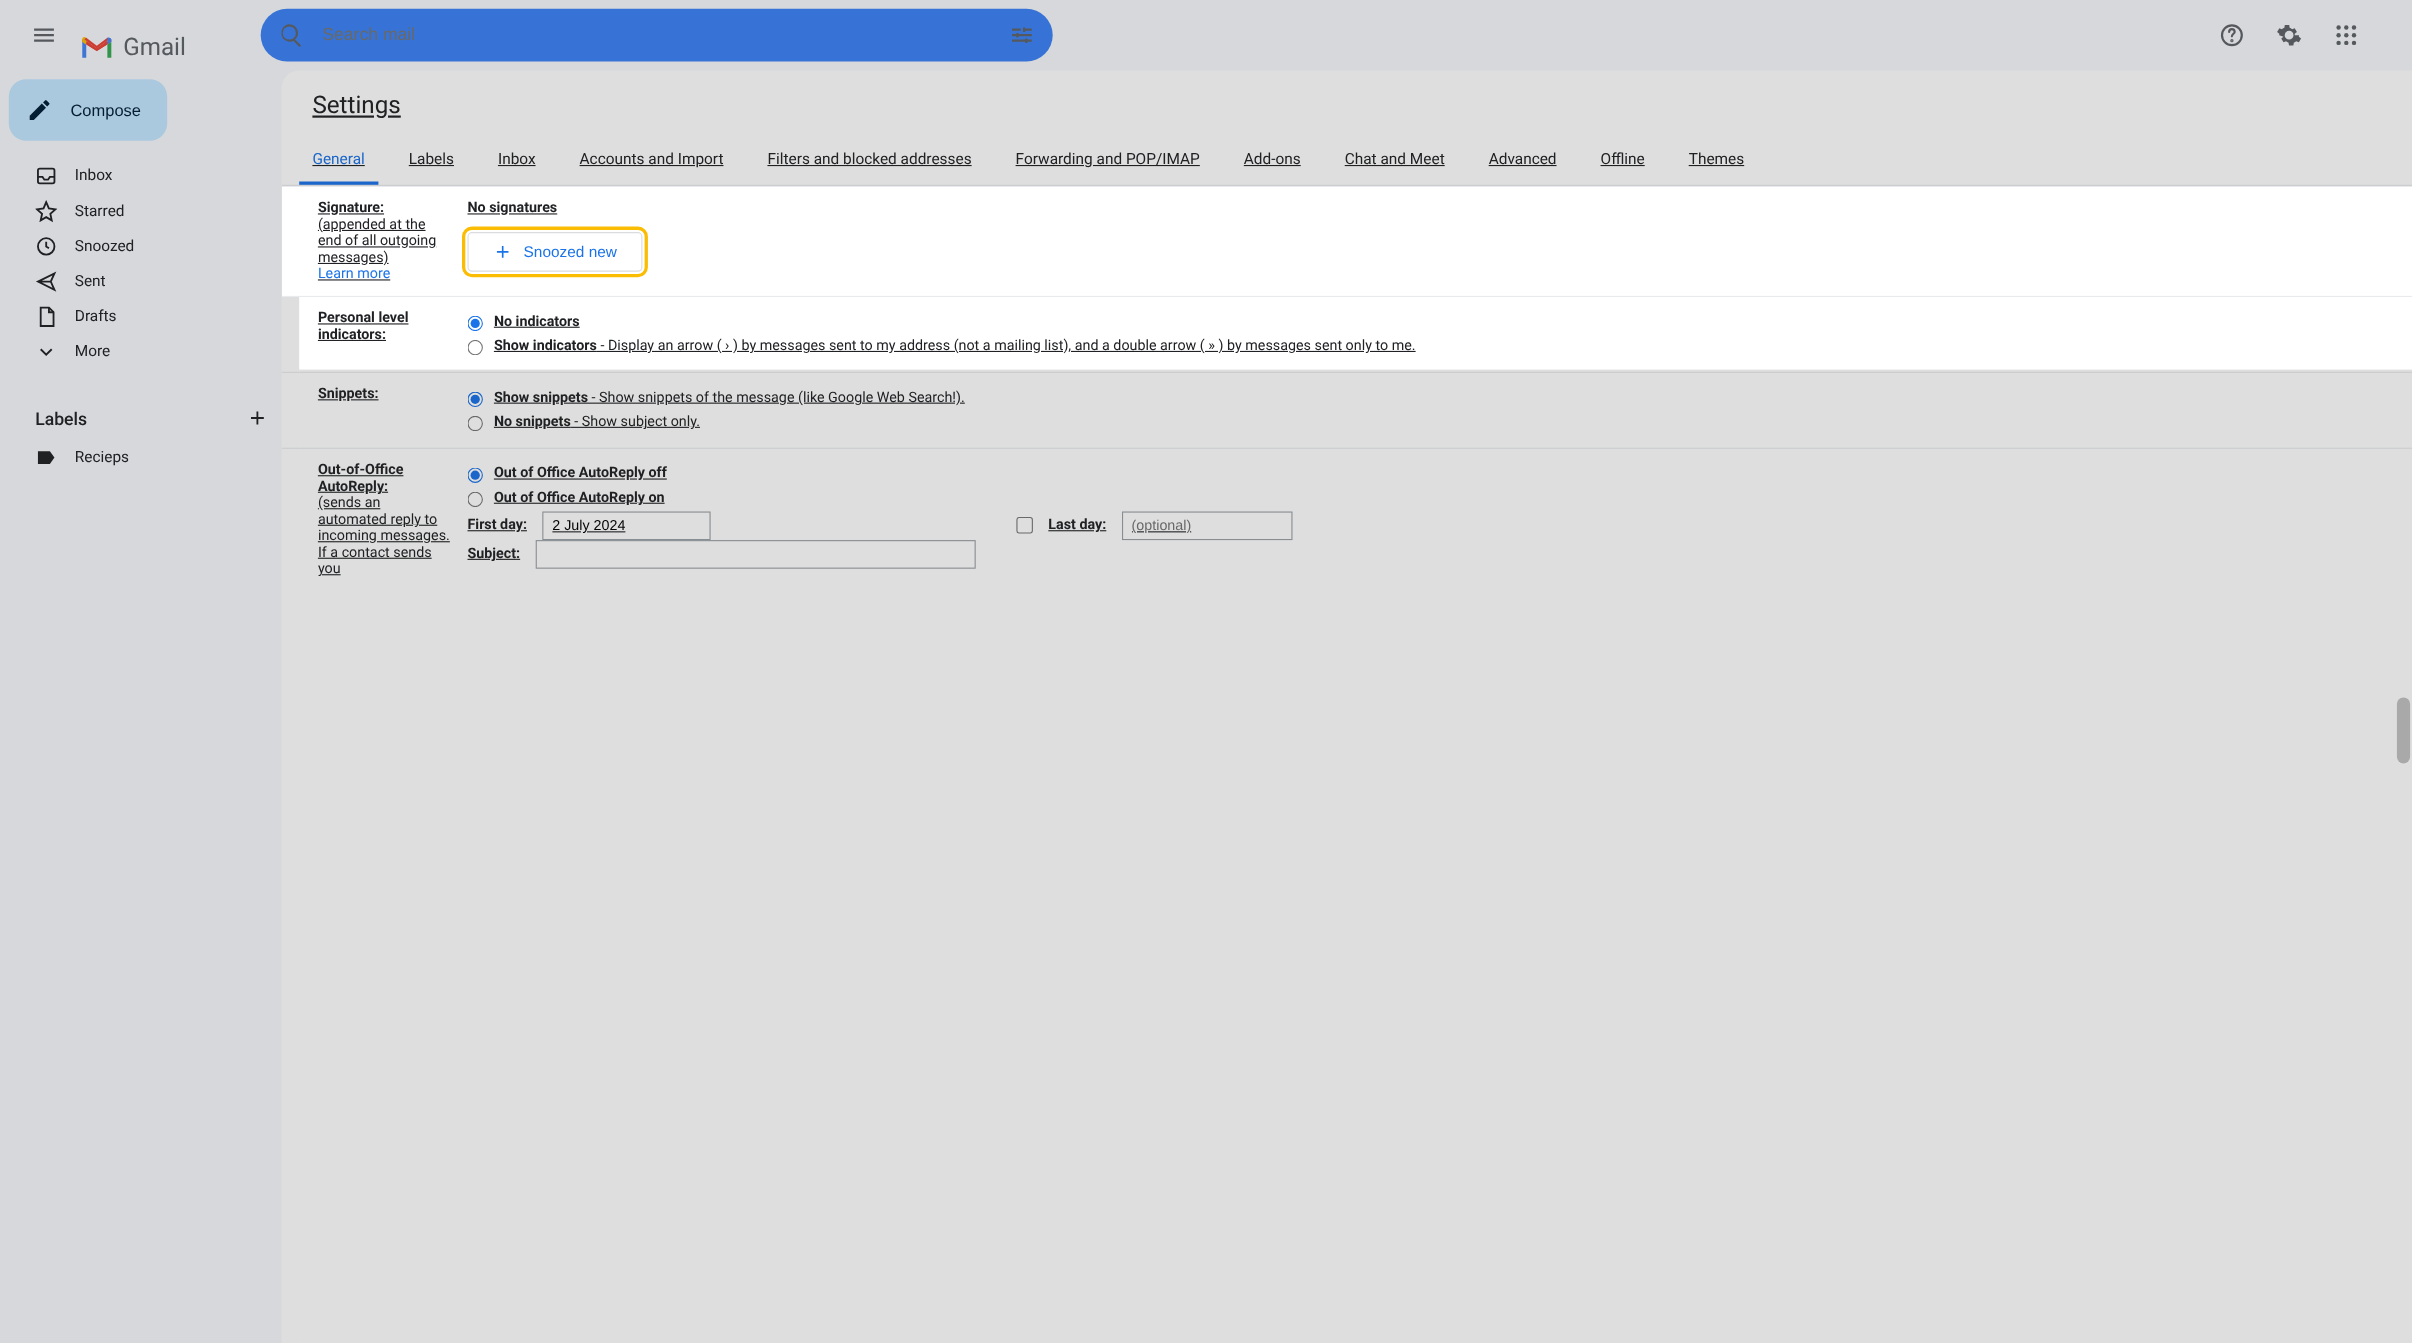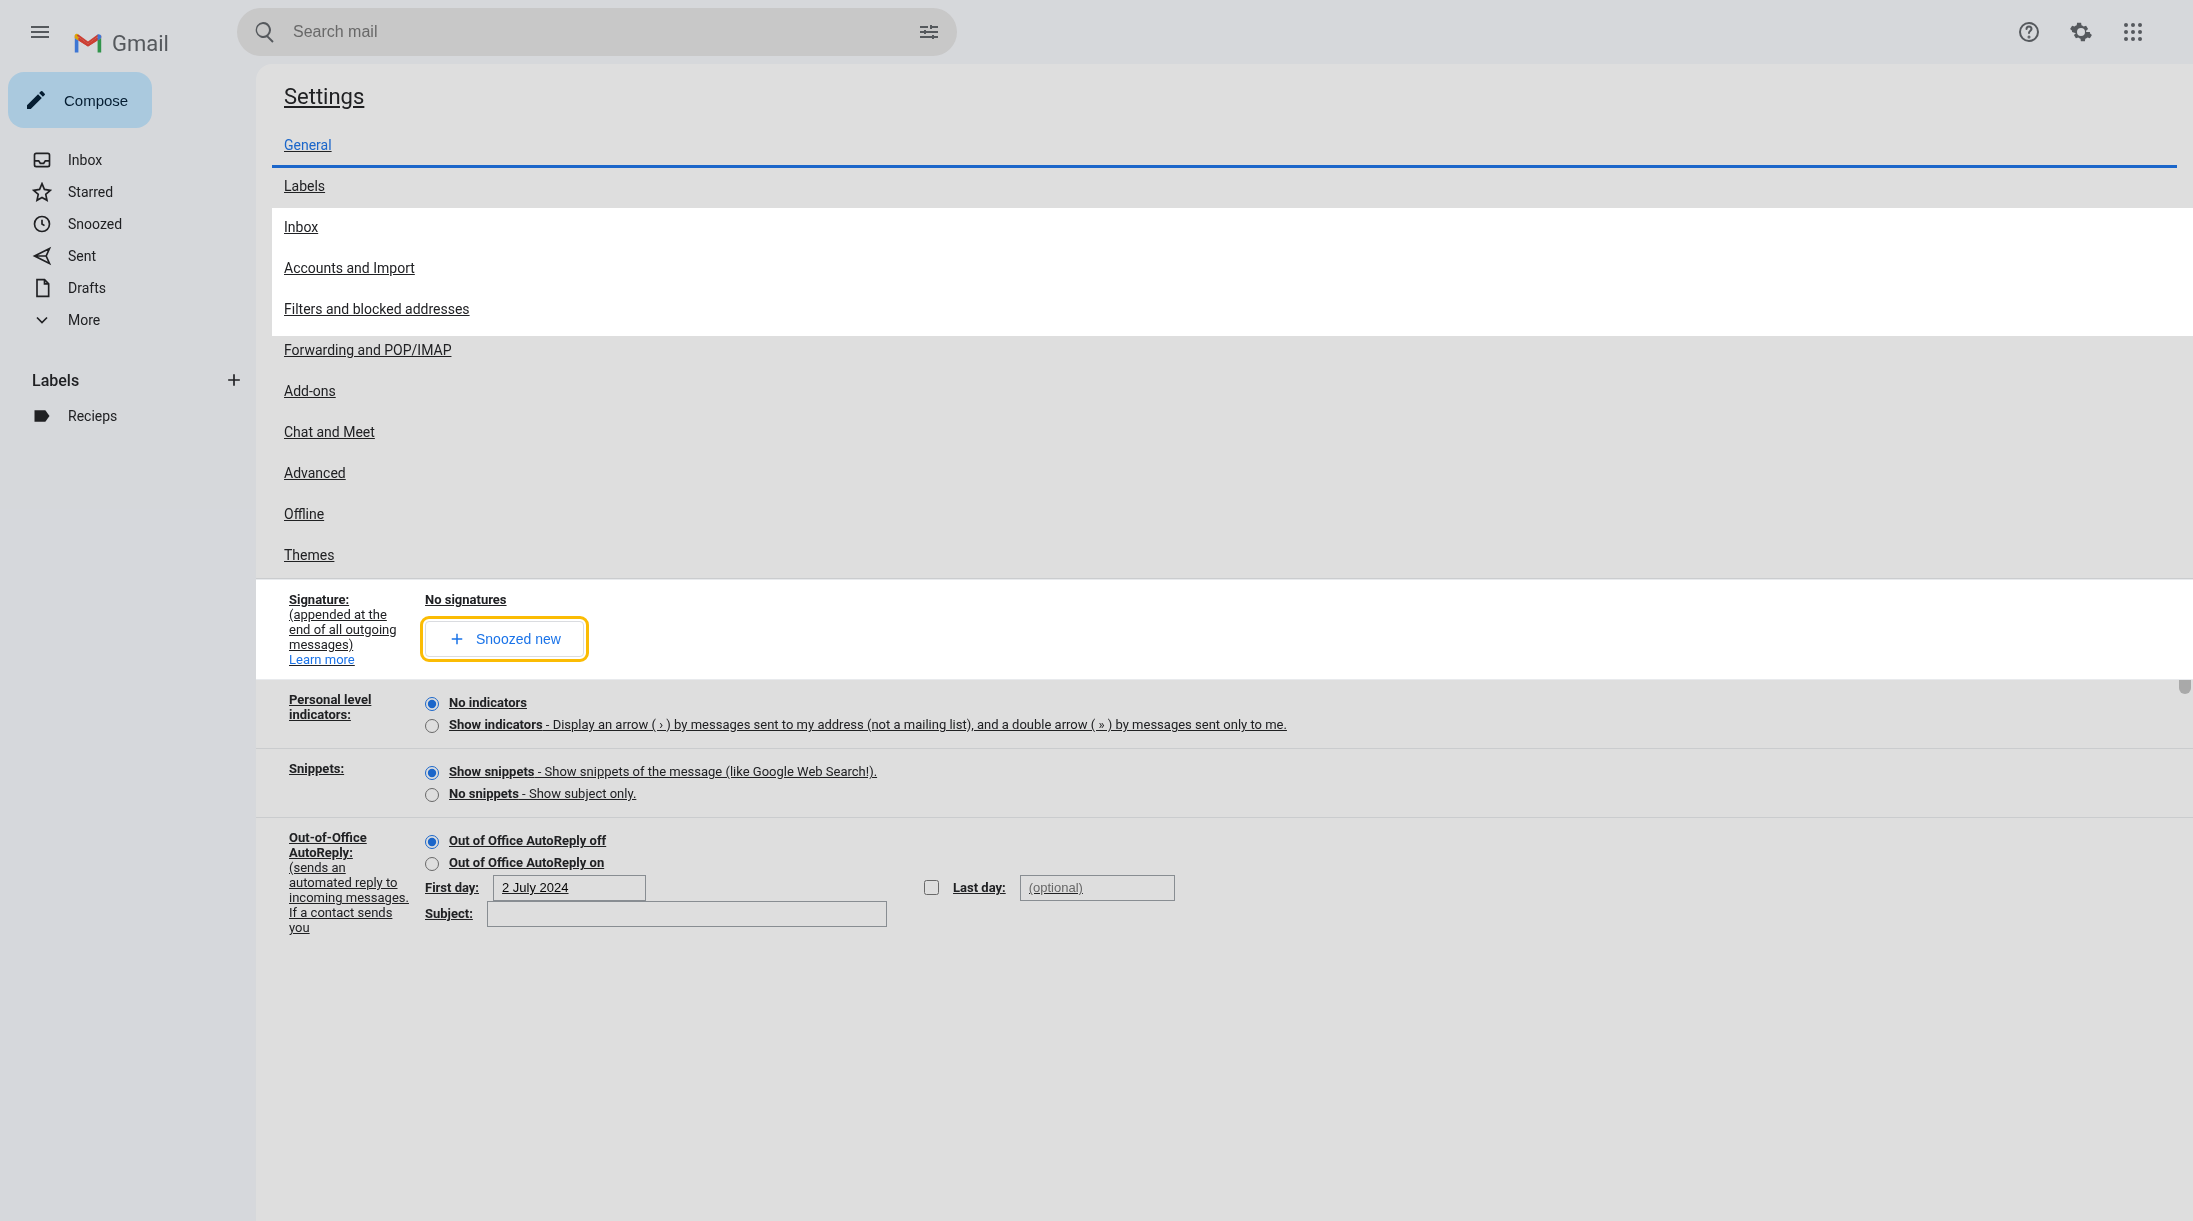--- a/index.html
+++ b/index.html
@@ -35,21 +35,21 @@
     cursor: pointer;
     color: #5f6368;
   }
   .icon-btn svg { width: 24px; height: 24px; }
   .logo { display: flex; align-items: center; gap: 8px; margin-right: 60px; }
   .logo-text { font-size: 22px; color: #5f6368; }
   .gmail-logo { width: 32px; height: 24px; }
   .search-bar {
     flex: 0 0 720px;
     height: 48px;
-    background: #e5e5e5;
+    background: #3b82f6;
     border-radius: 999px;
     display: flex;
     align-items: center;
     padding: 0 8px;
   }
   .search-bar input {
     flex: 1;
     border: none; background: none; outline: none;
     font-size: 16px;
     padding: 0 8px;
@@ -110,22 +110,21 @@
     text-decoration: underline;
   }
   .settings-title {
     font-size: 22px;
     padding: 20px 28px 18px;
   }
   .tabs-row {
     display: flex; flex-wrap: wrap;
     border-bottom: 1px solid #e8eaed;
     padding: 0 16px;
-    gap: 0;
-    flex-direction: column;
+    gap: 16px;
   }
   .tab {
     padding: 10px 12px 12px;
     font-size: 14px;
     color: #202124;
     cursor: pointer;
     border-bottom: 3px solid transparent;
   }
   .tab.active { color: #1a73e8; border-bottom-color: #1a73e8; }
 

